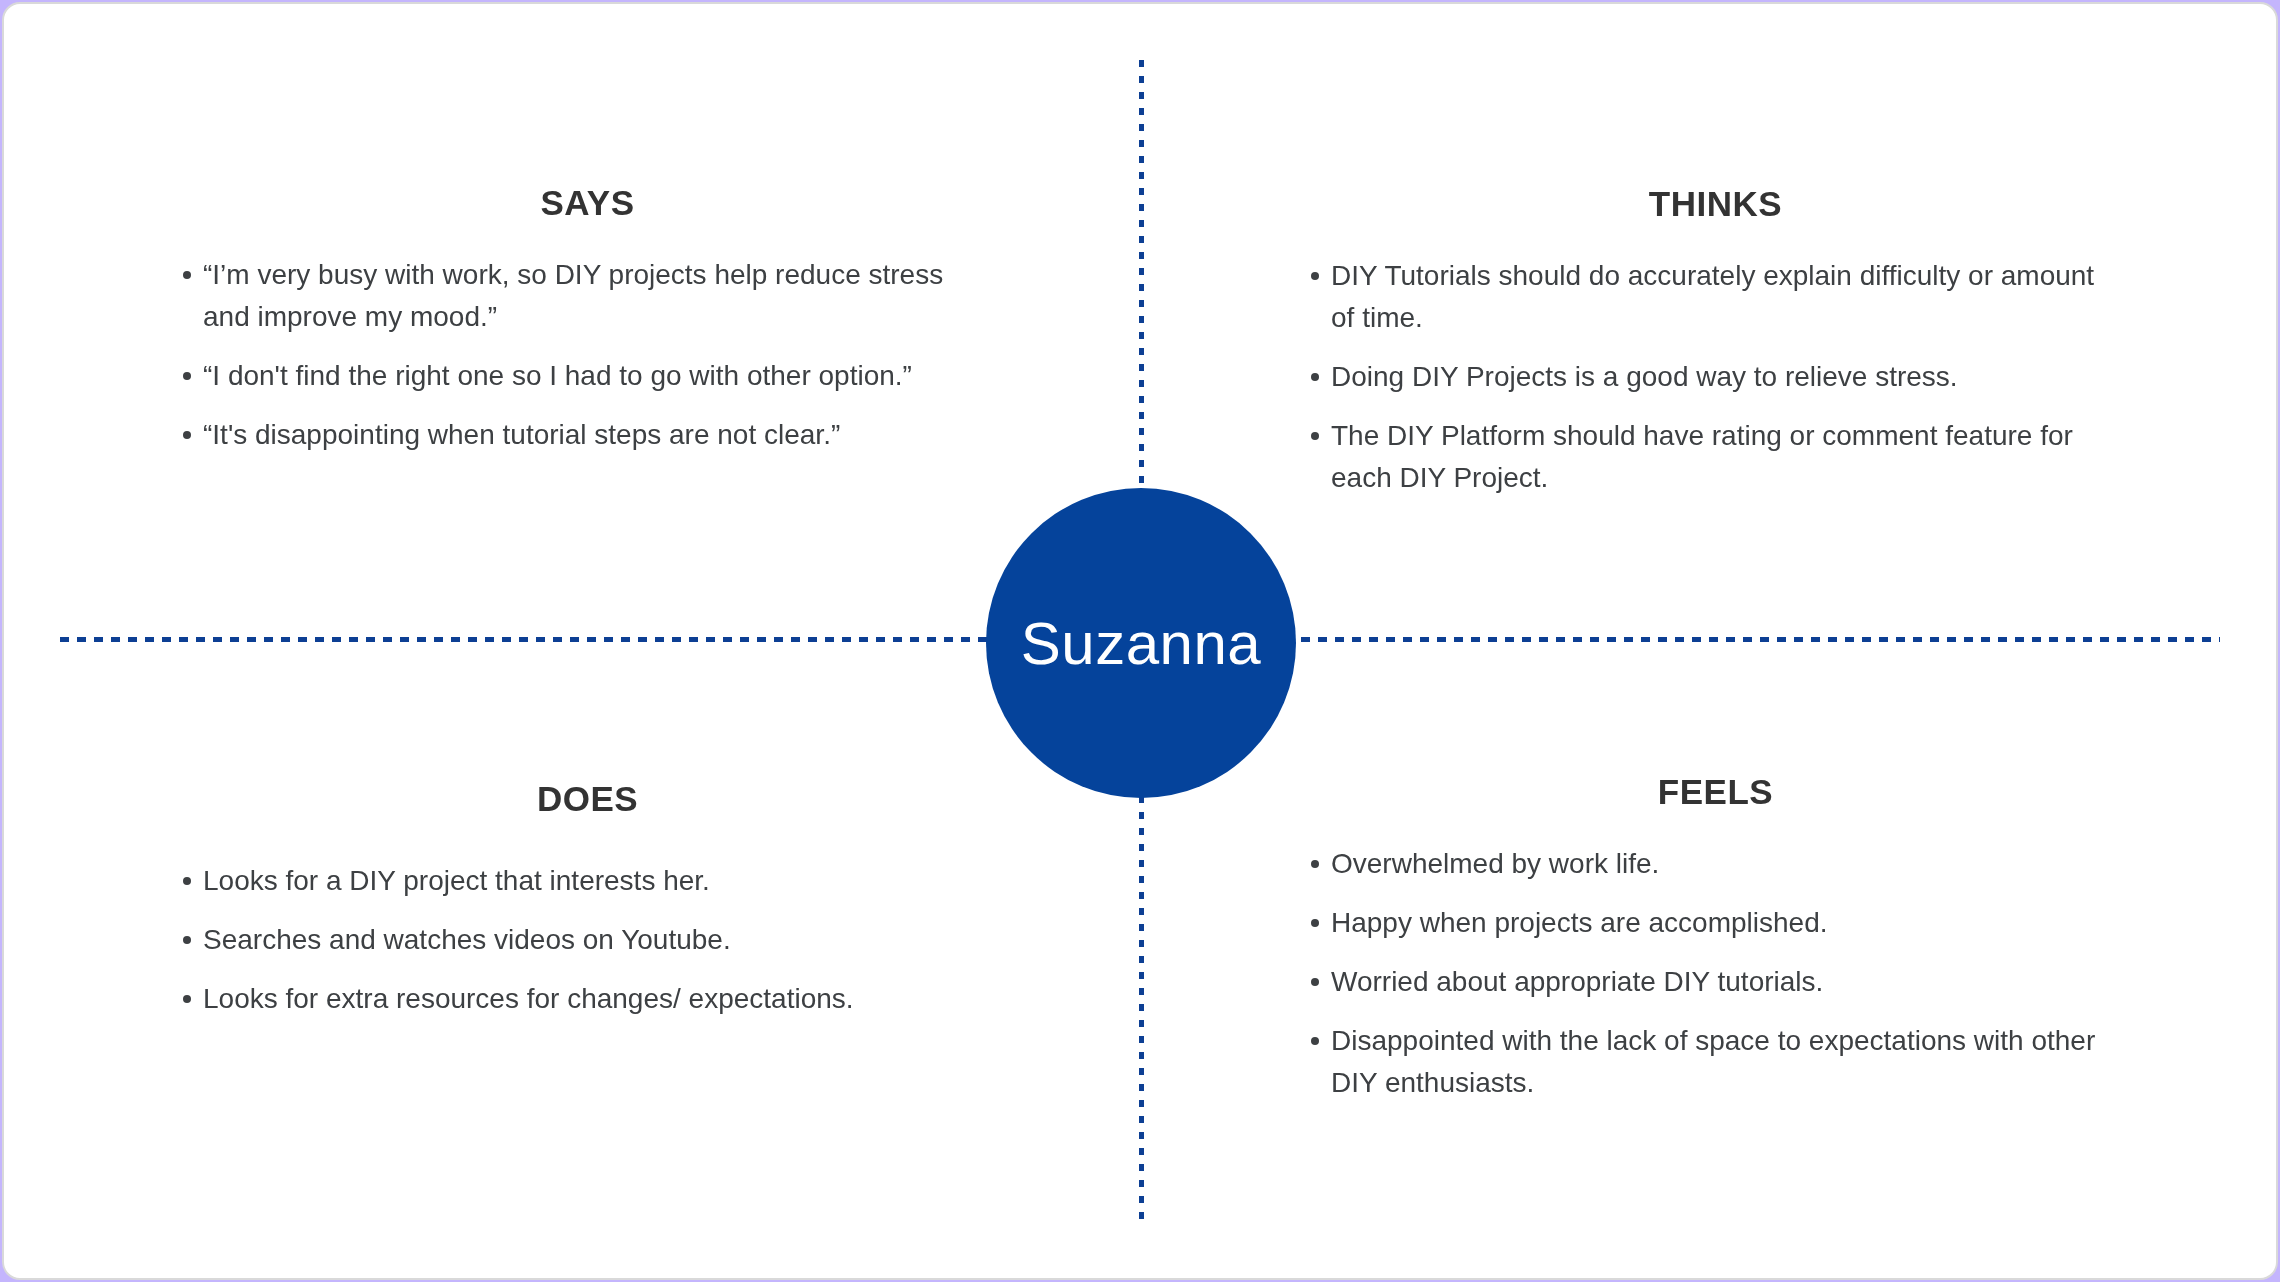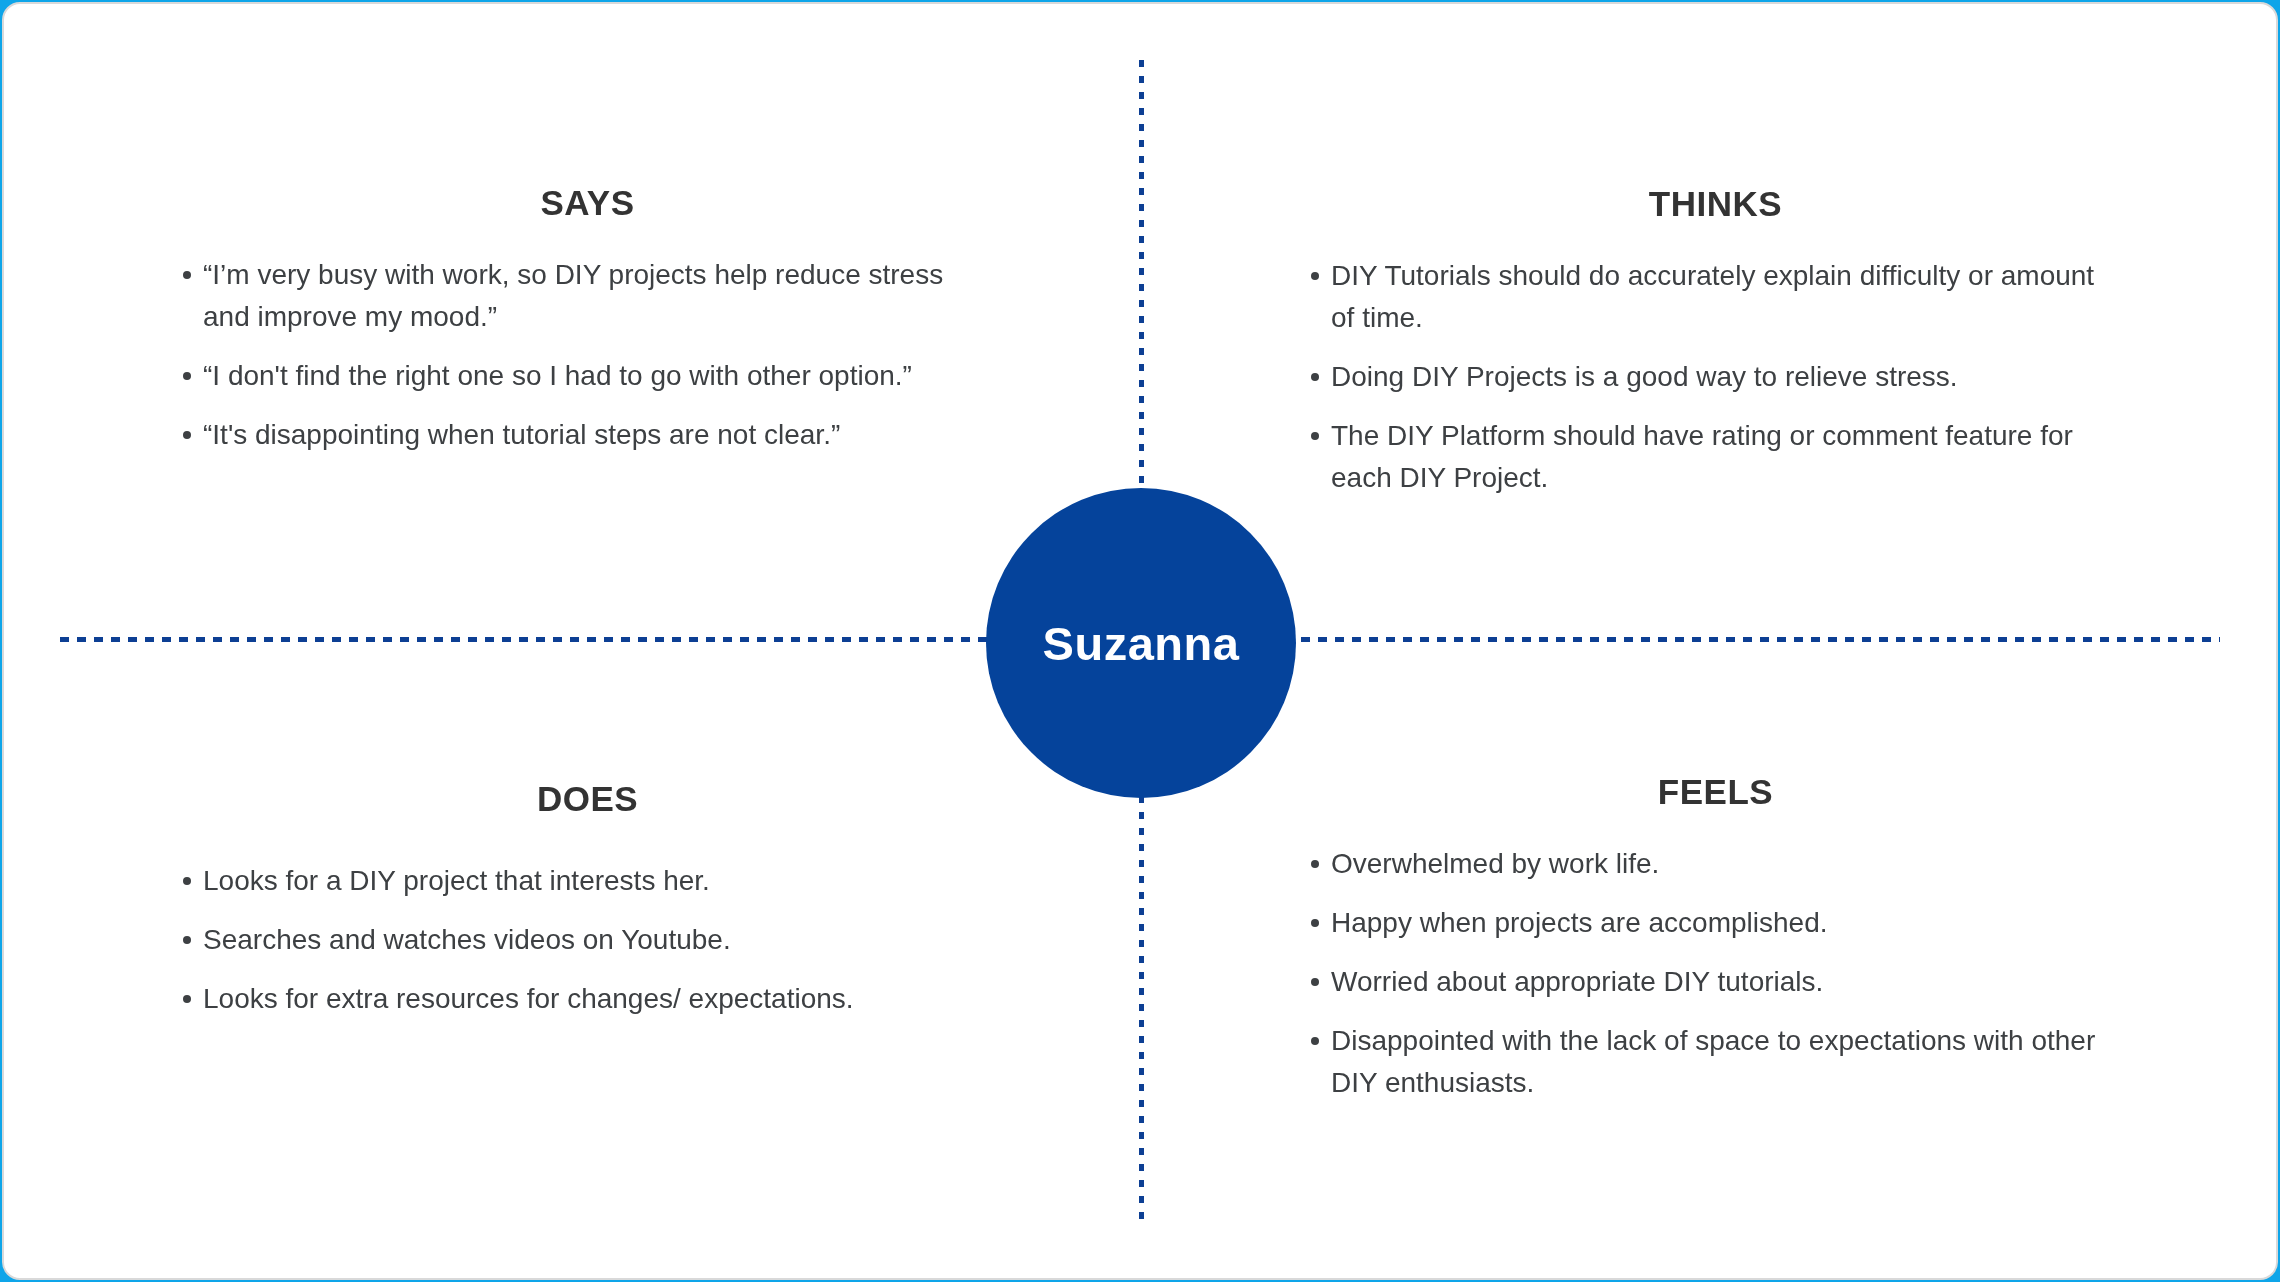--- a/index.html
+++ b/index.html
@@ -7,21 +7,21 @@
     --circle_blue:#05439b;
     --heading_color:#333333;
     --body_color:#3d4043;
     --card_border:#d9d9d9;
     --card_bg:#ffffff;
   }
   html,body{margin:0;padding:0;background:#ffffff;}
   .board{
     position:relative;
     width:2280px;height:1282px;
-    background:#0ea5e9;
+    background:#c4b5fd;
     font-family:"Liberation Sans","DejaVu Sans",sans-serif;
     overflow:hidden;
   }
   .card{
     position:absolute;
     left:2px;top:2px;right:2px;bottom:2px;
     background:var(--card_bg);
     border:2px solid var(--card_border);
     border-radius:18px;
   }
@@ -43,22 +43,22 @@
     position:absolute;
     left:986px;top:488px;
     width:310px;height:310px;
     border-radius:50%;
     background:var(--circle_blue);
     display:flex;align-items:center;justify-content:center;
     z-index:2;
   }
   .persona .name{
     color:#ffffff;
-    font-size:47px;
-    font-weight:700;
+    font-size:60px;
+    font-weight:400;
     letter-spacing:0.5px;
   }
   .quad{
     position:absolute;
     width:845px;
     z-index:1;
   }
   .quad h2{
     margin:0 0 34px 0;
     text-align:center;

